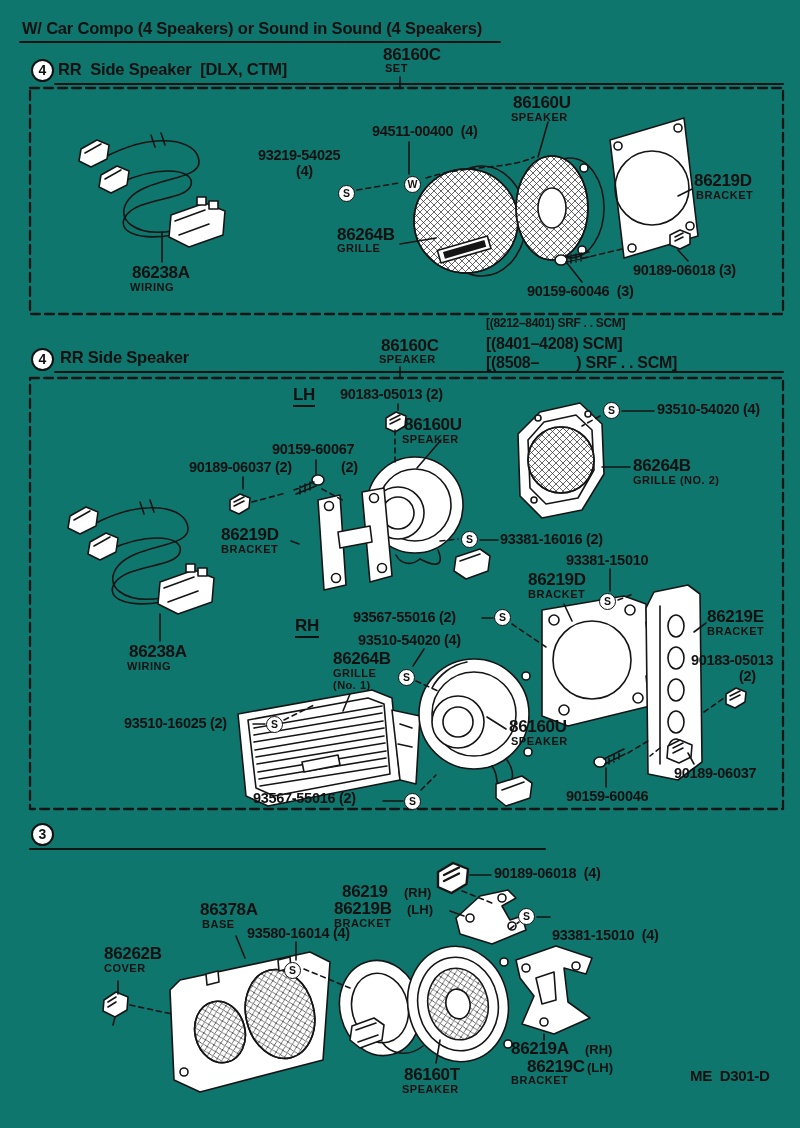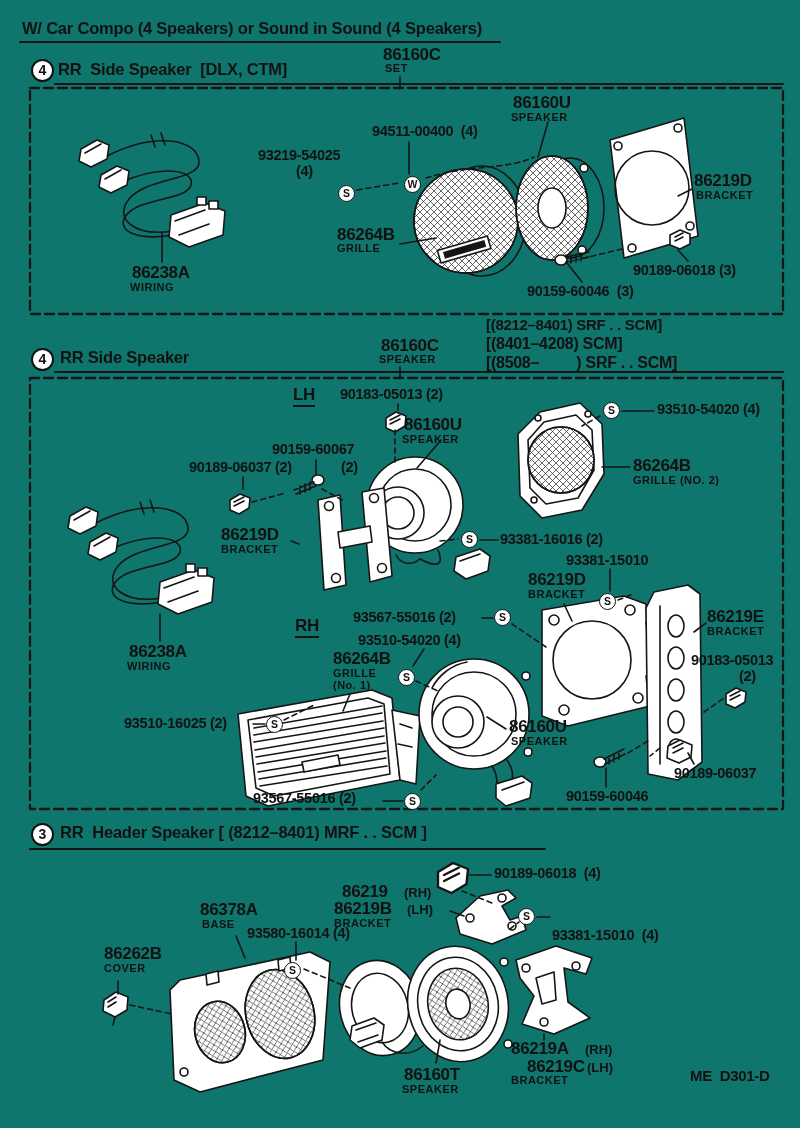--- a/index.html
+++ b/index.html
@@ -313,21 +313,21 @@
 <div class="lbl sub" style="left:696px;top:190px;">BRACKET</div>
 <div class="lbl pn" style="left:633px;top:263px;">90189-06018 (3)</div>
 <div class="lbl pn" style="left:527px;top:284px;">90159-60046  (3)</div>
 <div class="lbl pn-lg" style="left:132px;top:264px;">86238A</div>
 <div class="lbl sub" style="left:130px;top:282px;">WIRING</div>
 
 <div class="secnum" style="left:31px;top:348px;">4</div>
 <div class="lbl hdr" style="left:60px;top:349px;">RR Side Speaker</div>
 <div class="lbl pn-lg" style="left:381px;top:337px;">86160C</div>
 <div class="lbl sub" style="left:379px;top:354px;">SPEAKER</div>
-<div class="lbl pn" style="left:486px;top:317px;font-size:15px;">[(8212–8401) SRF . . SCM]</div>
+<div class="lbl pn" style="left:486px;top:317px;font-size:12px;">[(8212–8401) SRF . . SCM]</div>
 <div class="lbl pn" style="left:486px;top:336px;font-size:16px;">[(8401–4208) SCM]</div>
 <div class="lbl pn" style="left:486px;top:355px;font-size:16px;">[(8508–         ) SRF . . SCM]</div>
 
 <div class="lbl pn-lg" style="left:293px;top:386px;text-align:right;"><span class="ul">LH</span></div>
 <div class="lbl pn" style="left:340px;top:387px;">90183-05013 (2)</div>
 <div class="lbl pn-lg" style="left:404px;top:416px;">86160U</div>
 <div class="lbl sub" style="left:402px;top:434px;">SPEAKER</div>
 <div class="lbl pn" style="left:272px;top:442px;">90159-60067</div>
 <div class="lbl pn" style="left:341px;top:460px;">(2)</div>
 <div class="lbl pn" style="left:189px;top:460px;">90189-06037 (2)</div>
@@ -360,21 +360,20 @@
 <div class="lbl pn" style="left:124px;top:716px;">93510-16025 (2)</div>
 <div class="sym" style="left:266px;top:716px;">S</div>
 <div class="lbl pn-lg" style="left:509px;top:718px;">86160U</div>
 <div class="lbl sub" style="left:511px;top:736px;">SPEAKER</div>
 <div class="lbl pn" style="left:253px;top:791px;">93567-55016 (2)</div>
 <div class="sym" style="left:404px;top:793px;">S</div>
 <div class="lbl pn" style="left:566px;top:789px;">90159-60046</div>
 <div class="lbl pn" style="left:674px;top:766px;">90189-06037</div>
 
 <div class="secnum" style="left:31px;top:823px;">3</div>
-<div class="lbl hdr" style="left:60px;top:824px;">RR  Header Speaker [ (8212–8401) MRF . . SCM ]</div>
 
 <div class="lbl pn" style="left:494px;top:866px;">90189-06018  (4)</div>
 <div class="lbl pn-lg" style="left:342px;top:883px;">86219</div>
 <div class="lbl side" style="left:404px;top:886px;">(RH)</div>
 <div class="lbl pn-lg" style="left:334px;top:900px;">86219B</div>
 <div class="lbl side" style="left:407px;top:903px;">(LH)</div>
 <div class="lbl sub" style="left:334px;top:918px;">BRACKET</div>
 <div class="sym" style="left:518px;top:908px;">S</div>
 <div class="lbl pn" style="left:552px;top:928px;">93381-15010  (4)</div>
 <div class="lbl pn-lg" style="left:200px;top:901px;">86378A</div>

